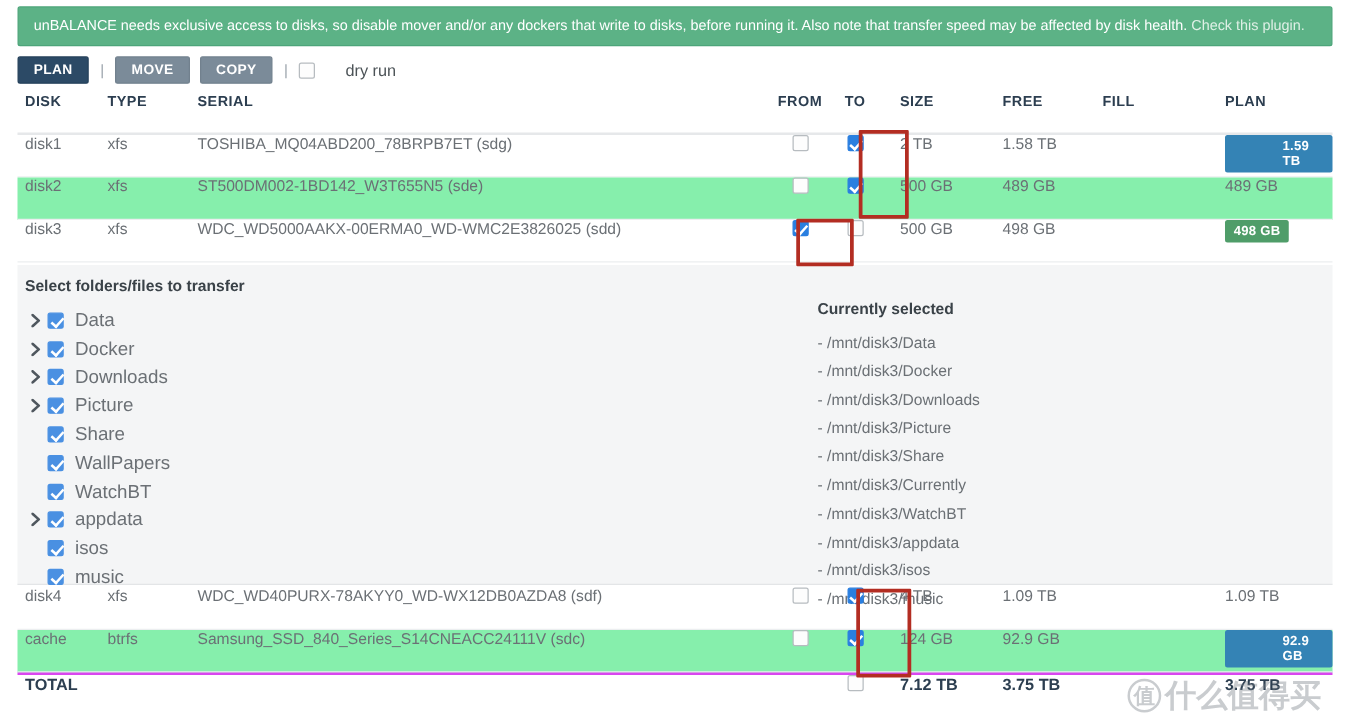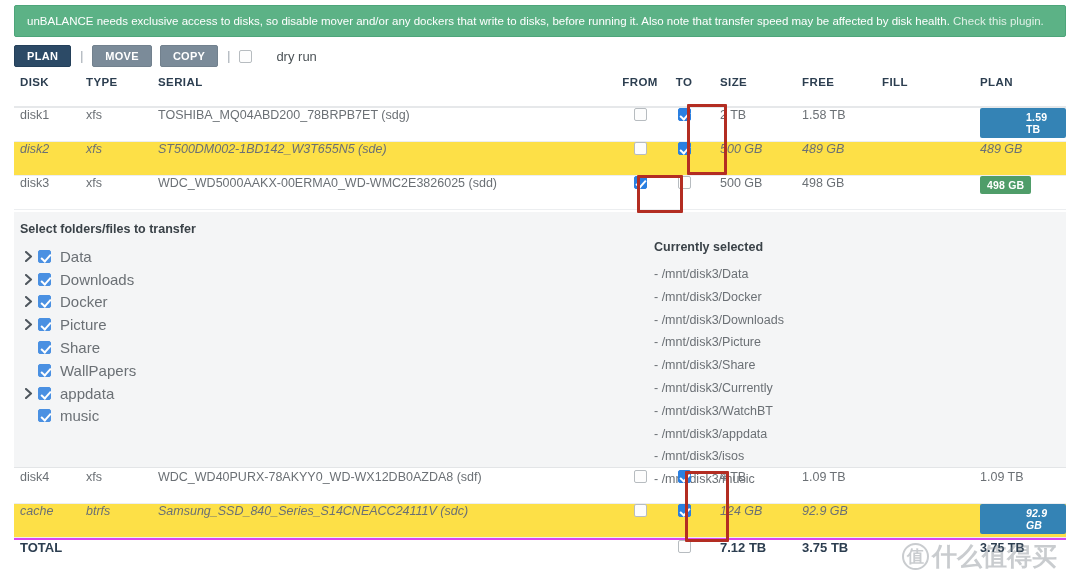--- a/index.html
+++ b/index.html
@@ -53,21 +53,21 @@
   .cb.blue-soft { background: #4a90e2; border-color: #4a90e2; }
 
   
   .tbl { position: absolute; left: 14px; top: 76px; width: 1052px; }
   .row { display: flex; align-items: flex-start; height: 34px; position: relative; }
   .row.head {
     height: 32px; border-bottom: 2px solid #e6e8ea;
     font-size: 11.5px; font-weight: bold; color: #2c3e50; letter-spacing: .4px;
   }
   .row.body { border-bottom: 1px solid #eceef0; font-size: 12.5px; color: #6b7075; }
-  .row.alt { background: #fde047; font-style: italic; }
+  .row.alt { background: #86efac; }
   .row.total {
     border-top: 2px solid #d946ef; height: 36px;
     font-size: 13px; font-weight: bold; color: #2c3e50;
   }
 
   .c-disk   { width: 72px;  padding-left: 6px; }
   .c-type   { width: 72px; }
   .c-serial { flex: 1 1 auto; }
   .c-from   { width: 44px;  display: flex; justify-content: center; }
   .c-to     { width: 44px;  display: flex; justify-content: center; }
@@ -221,38 +221,38 @@
             <span class="cb blue-soft on"></span>
             <span class="f-label">Data</span>
           </div>
           <div class="f-item">
             <span class="chev">
               <svg width="8" height="11" viewBox="0 0 8 11">
                 <path d="M1 1 L6 5.5 L1 10" fill="none" stroke="#4f575e" stroke-width="2.1" stroke-linecap="round" stroke-linejoin="round"></path>
               </svg>
             </span>
             <span class="cb blue-soft on"></span>
+            <span class="f-label">Docker</span>
+          </div>
+          <div class="f-item">
+            <span class="chev">
+              <svg width="8" height="11" viewBox="0 0 8 11">
+                <path d="M1 1 L6 5.5 L1 10" fill="none" stroke="#4f575e" stroke-width="2.1" stroke-linecap="round" stroke-linejoin="round"></path>
+              </svg>
+            </span>
+            <span class="cb blue-soft on"></span>
             <span class="f-label">Downloads</span>
           </div>
           <div class="f-item">
             <span class="chev">
               <svg width="8" height="11" viewBox="0 0 8 11">
                 <path d="M1 1 L6 5.5 L1 10" fill="none" stroke="#4f575e" stroke-width="2.1" stroke-linecap="round" stroke-linejoin="round"></path>
               </svg>
             </span>
             <span class="cb blue-soft on"></span>
-            <span class="f-label">Docker</span>
-          </div>
-          <div class="f-item">
-            <span class="chev">
-              <svg width="8" height="11" viewBox="0 0 8 11">
-                <path d="M1 1 L6 5.5 L1 10" fill="none" stroke="#4f575e" stroke-width="2.1" stroke-linecap="round" stroke-linejoin="round"></path>
-              </svg>
-            </span>
-            <span class="cb blue-soft on"></span>
             <span class="f-label">Picture</span>
           </div>
           <div class="f-item">
             <span class="chev blank">
               <svg width="8" height="11" viewBox="0 0 8 11">
                 <path d="M1 1 L6 5.5 L1 10" fill="none" stroke="#4f575e" stroke-width="2.1" stroke-linecap="round" stroke-linejoin="round"></path>
               </svg>
             </span>
             <span class="cb blue-soft on"></span>
             <span class="f-label">Share</span>
@@ -260,27 +260,45 @@
           <div class="f-item">
             <span class="chev blank">
               <svg width="8" height="11" viewBox="0 0 8 11">
                 <path d="M1 1 L6 5.5 L1 10" fill="none" stroke="#4f575e" stroke-width="2.1" stroke-linecap="round" stroke-linejoin="round"></path>
               </svg>
             </span>
             <span class="cb blue-soft on"></span>
             <span class="f-label">WallPapers</span>
           </div>
           <div class="f-item">
+            <span class="chev blank">
+              <svg width="8" height="11" viewBox="0 0 8 11">
+                <path d="M1 1 L6 5.5 L1 10" fill="none" stroke="#4f575e" stroke-width="2.1" stroke-linecap="round" stroke-linejoin="round"></path>
+              </svg>
+            </span>
+            <span class="cb blue-soft on"></span>
+            <span class="f-label">WatchBT</span>
+          </div>
+          <div class="f-item">
             <span class="chev">
               <svg width="8" height="11" viewBox="0 0 8 11">
                 <path d="M1 1 L6 5.5 L1 10" fill="none" stroke="#4f575e" stroke-width="2.1" stroke-linecap="round" stroke-linejoin="round"></path>
               </svg>
             </span>
             <span class="cb blue-soft on"></span>
             <span class="f-label">appdata</span>
+          </div>
+          <div class="f-item">
+            <span class="chev blank">
+              <svg width="8" height="11" viewBox="0 0 8 11">
+                <path d="M1 1 L6 5.5 L1 10" fill="none" stroke="#4f575e" stroke-width="2.1" stroke-linecap="round" stroke-linejoin="round"></path>
+              </svg>
+            </span>
+            <span class="cb blue-soft on"></span>
+            <span class="f-label">isos</span>
           </div>
           <div class="f-item">
             <span class="chev blank">
               <svg width="8" height="11" viewBox="0 0 8 11">
                 <path d="M1 1 L6 5.5 L1 10" fill="none" stroke="#4f575e" stroke-width="2.1" stroke-linecap="round" stroke-linejoin="round"></path>
               </svg>
             </span>
             <span class="cb blue-soft on"></span>
             <span class="f-label">music</span>
           </div>

